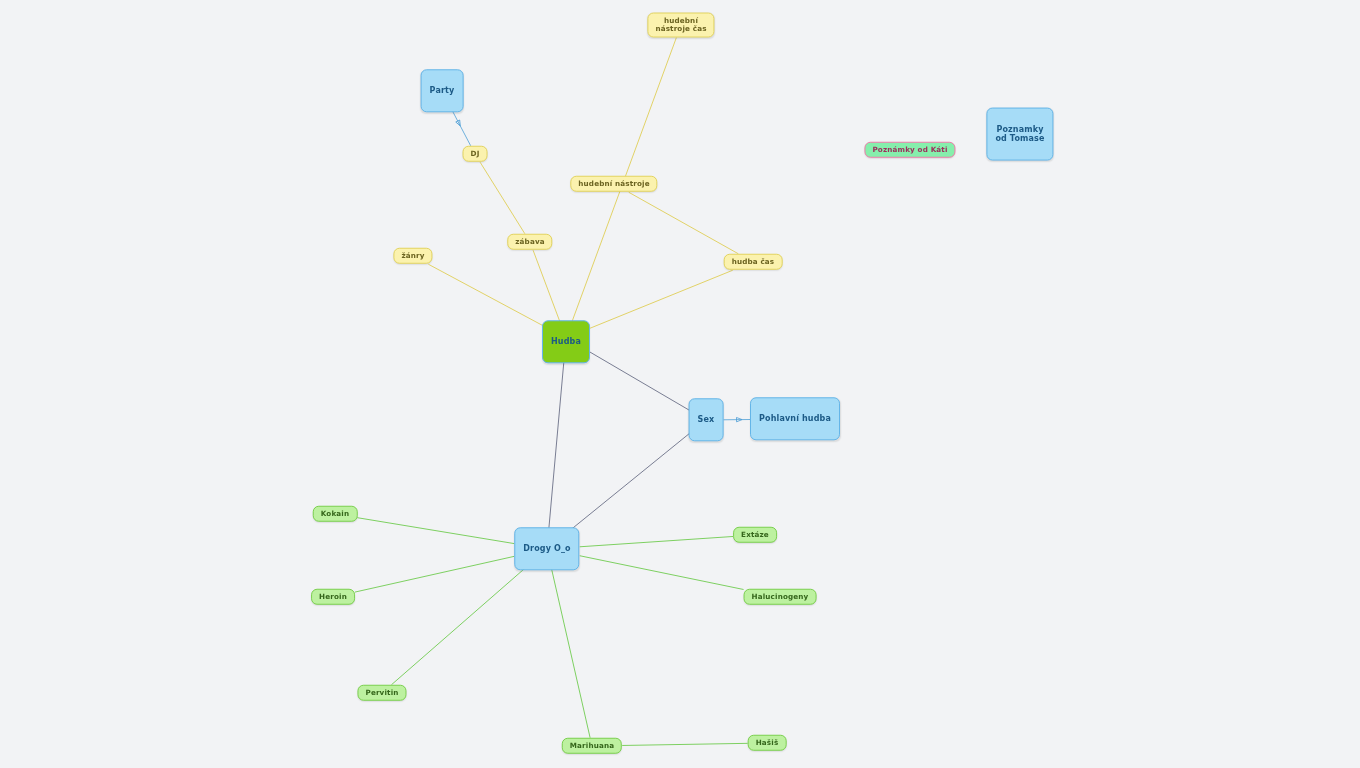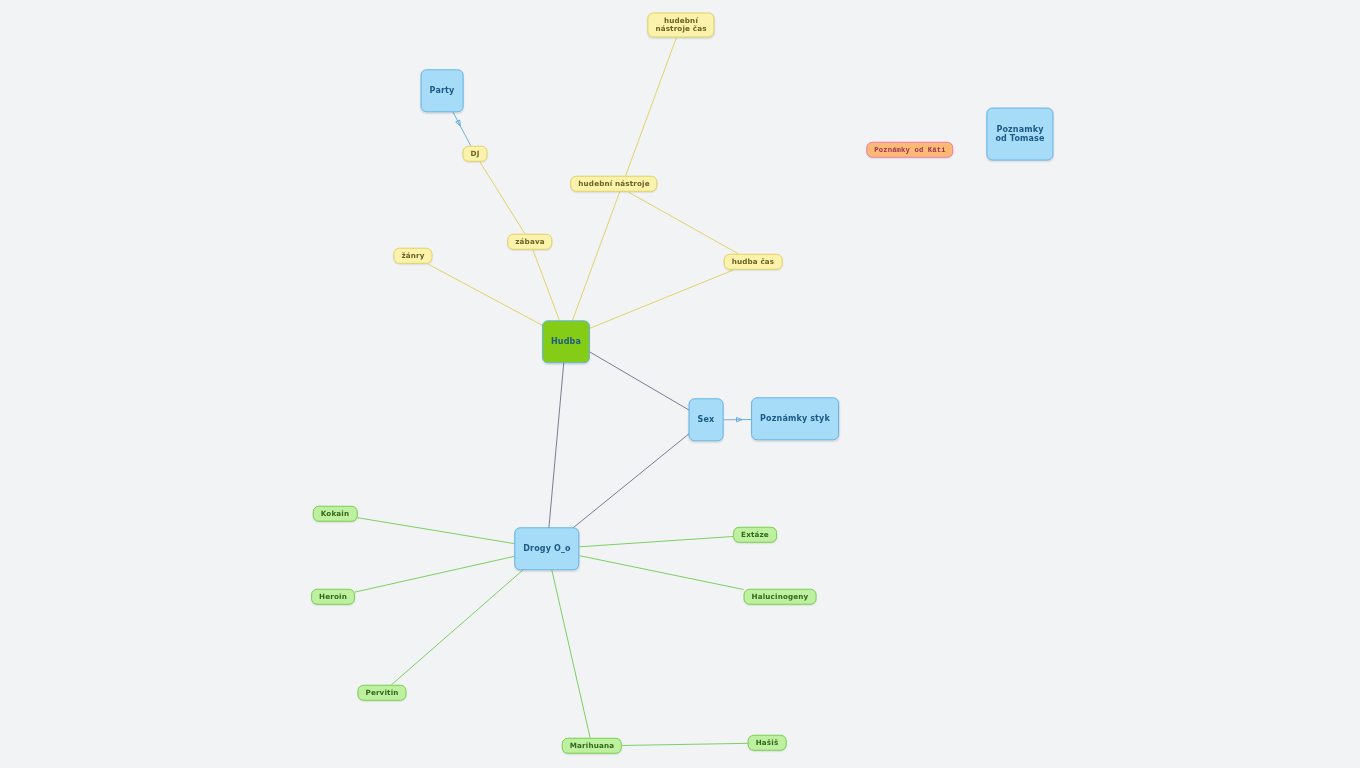--- a/index.html
+++ b/index.html
@@ -86,29 +86,29 @@
       <line x1="579.734375" y1="546.7967247596154" x2="733.1015625" y2="536.4739332932693" stroke="#5fc63b" stroke-width="0.8" shape-rendering="geometricPrecision"></line>
       <line x1="579.734375" y1="555.7435622317597" x2="743.5703125" y2="589.4951716738198" stroke="#5fc63b" stroke-width="0.8" shape-rendering="geometricPrecision"></line>
       <line x1="622.2109375" y1="745.4820982142858" x2="747.6796875" y2="743.3312053571428" stroke="#5fc63b" stroke-width="0.8" shape-rendering="geometricPrecision"></line>
     </svg>
   <div id="node-layer">
       <div class="node" style="left: 681px; top: 25px; background: rgb(251, 242, 174); border-color: rgb(227, 212, 95); color: rgb(107, 99, 32);"><span>hudební
 nástroje čas</span></div>
       <div class="node big" style="left: 442px; top: 91px; background: rgb(166, 220, 247); border-color: rgb(100, 181, 232); color: rgb(28, 90, 134);"><span>Party</span></div>
       <div class="node big" style="left: 1020px; top: 134px; background: rgb(166, 220, 247); border-color: rgb(100, 181, 232); color: rgb(28, 90, 134);"><span>Poznamky
 od Tomase</span></div>
-      <div class="node" style="left: 910px; top: 150px; background: #fdba74; border-color: rgb(239, 123, 169); color: rgb(156, 47, 92); font-family: Liberation Mono, monospace;"><span>Poznámky od Káti</span></div>
+      <div class="node" style="left: 910px; top: 150px; background: #86efac; border-color: rgb(239, 123, 169); color: rgb(156, 47, 92);"><span>Poznámky od Káti</span></div>
       <div class="node" style="left: 475px; top: 154px; background: rgb(251, 242, 174); border-color: rgb(227, 212, 95); color: rgb(107, 99, 32);"><span>DJ</span></div>
       <div class="node" style="left: 614px; top: 184px; background: rgb(251, 242, 174); border-color: rgb(227, 212, 95); color: rgb(107, 99, 32);"><span>hudební nástroje</span></div>
       <div class="node" style="left: 530px; top: 242px; background: rgb(251, 242, 174); border-color: rgb(227, 212, 95); color: rgb(107, 99, 32);"><span>zábava</span></div>
       <div class="node" style="left: 413px; top: 256px; background: rgb(251, 242, 174); border-color: rgb(227, 212, 95); color: rgb(107, 99, 32);"><span>žánry</span></div>
       <div class="node" style="left: 753px; top: 262px; background: rgb(251, 242, 174); border-color: rgb(227, 212, 95); color: rgb(107, 99, 32);"><span>hudba čas</span></div>
       <div class="node big" style="left: 566px; top: 342px; background: #84cc16; border-color: rgb(100, 181, 232); color: rgb(28, 90, 134);"><span>Hudba</span></div>
       <div class="node big" style="left: 706px; top: 420px; background: rgb(166, 220, 247); border-color: rgb(100, 181, 232); color: rgb(28, 90, 134);"><span>Sex</span></div>
-      <div class="node big" style="left: 795px; top: 419px; background: rgb(166, 220, 247); border-color: rgb(100, 181, 232); color: rgb(28, 90, 134);"><span>Poznámky styk</span></div>
+      <div class="node big" style="left: 795px; top: 419px; background: rgb(166, 220, 247); border-color: rgb(100, 181, 232); color: rgb(28, 90, 134);"><span>Pohlavní hudba</span></div>
       <div class="node" style="left: 335px; top: 514px; background: rgb(189, 241, 160); border-color: rgb(123, 208, 79); color: rgb(53, 102, 27);"><span>Kokain</span></div>
       <div class="node" style="left: 755px; top: 535px; background: rgb(189, 241, 160); border-color: rgb(123, 208, 79); color: rgb(53, 102, 27);"><span>Extáze</span></div>
       <div class="node big" style="left: 547px; top: 549px; background: rgb(166, 220, 247); border-color: rgb(100, 181, 232); color: rgb(28, 90, 134);"><span>Drogy O_o</span></div>
       <div class="node" style="left: 333px; top: 597px; background: rgb(189, 241, 160); border-color: rgb(123, 208, 79); color: rgb(53, 102, 27);"><span>Heroin</span></div>
       <div class="node" style="left: 780px; top: 597px; background: rgb(189, 241, 160); border-color: rgb(123, 208, 79); color: rgb(53, 102, 27); text-align: right;"><span>Halucinogeny</span></div>
       <div class="node" style="left: 382px; top: 693px; background: rgb(189, 241, 160); border-color: rgb(123, 208, 79); color: rgb(53, 102, 27);"><span>Pervitin</span></div>
       <div class="node" style="left: 767px; top: 743px; background: rgb(189, 241, 160); border-color: rgb(123, 208, 79); color: rgb(53, 102, 27);"><span>Hašiš</span></div>
       <div class="node" style="left: 592px; top: 746px; background: rgb(189, 241, 160); border-color: rgb(123, 208, 79); color: rgb(53, 102, 27);"><span>Marihuana</span></div>
     </div>
 </div>

